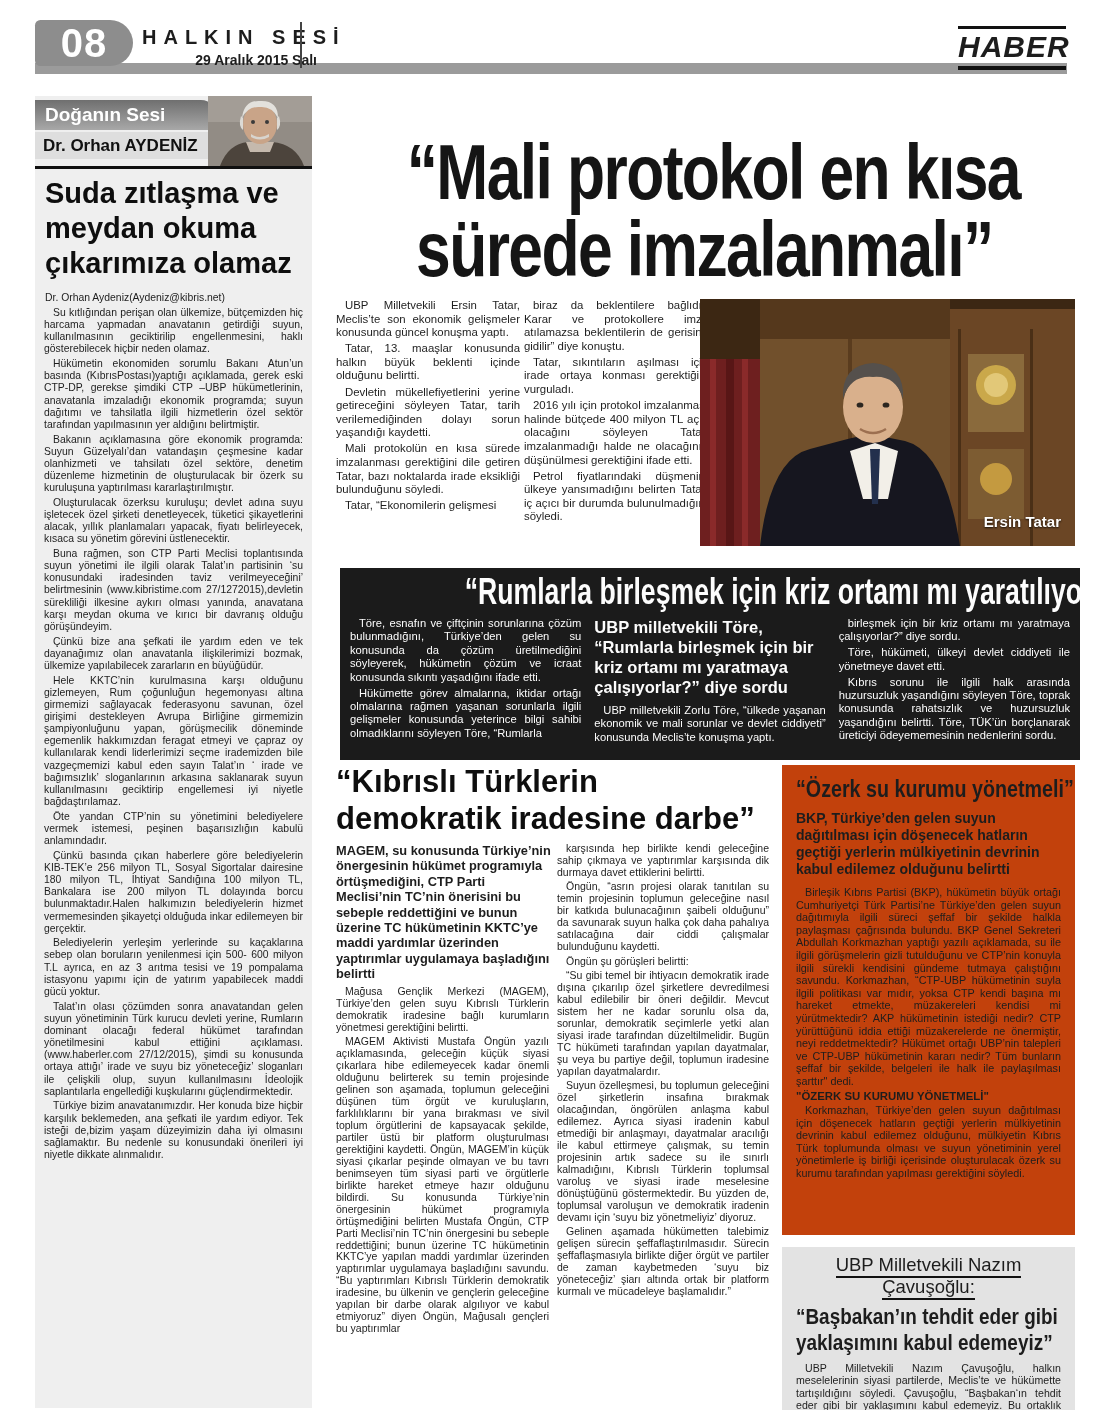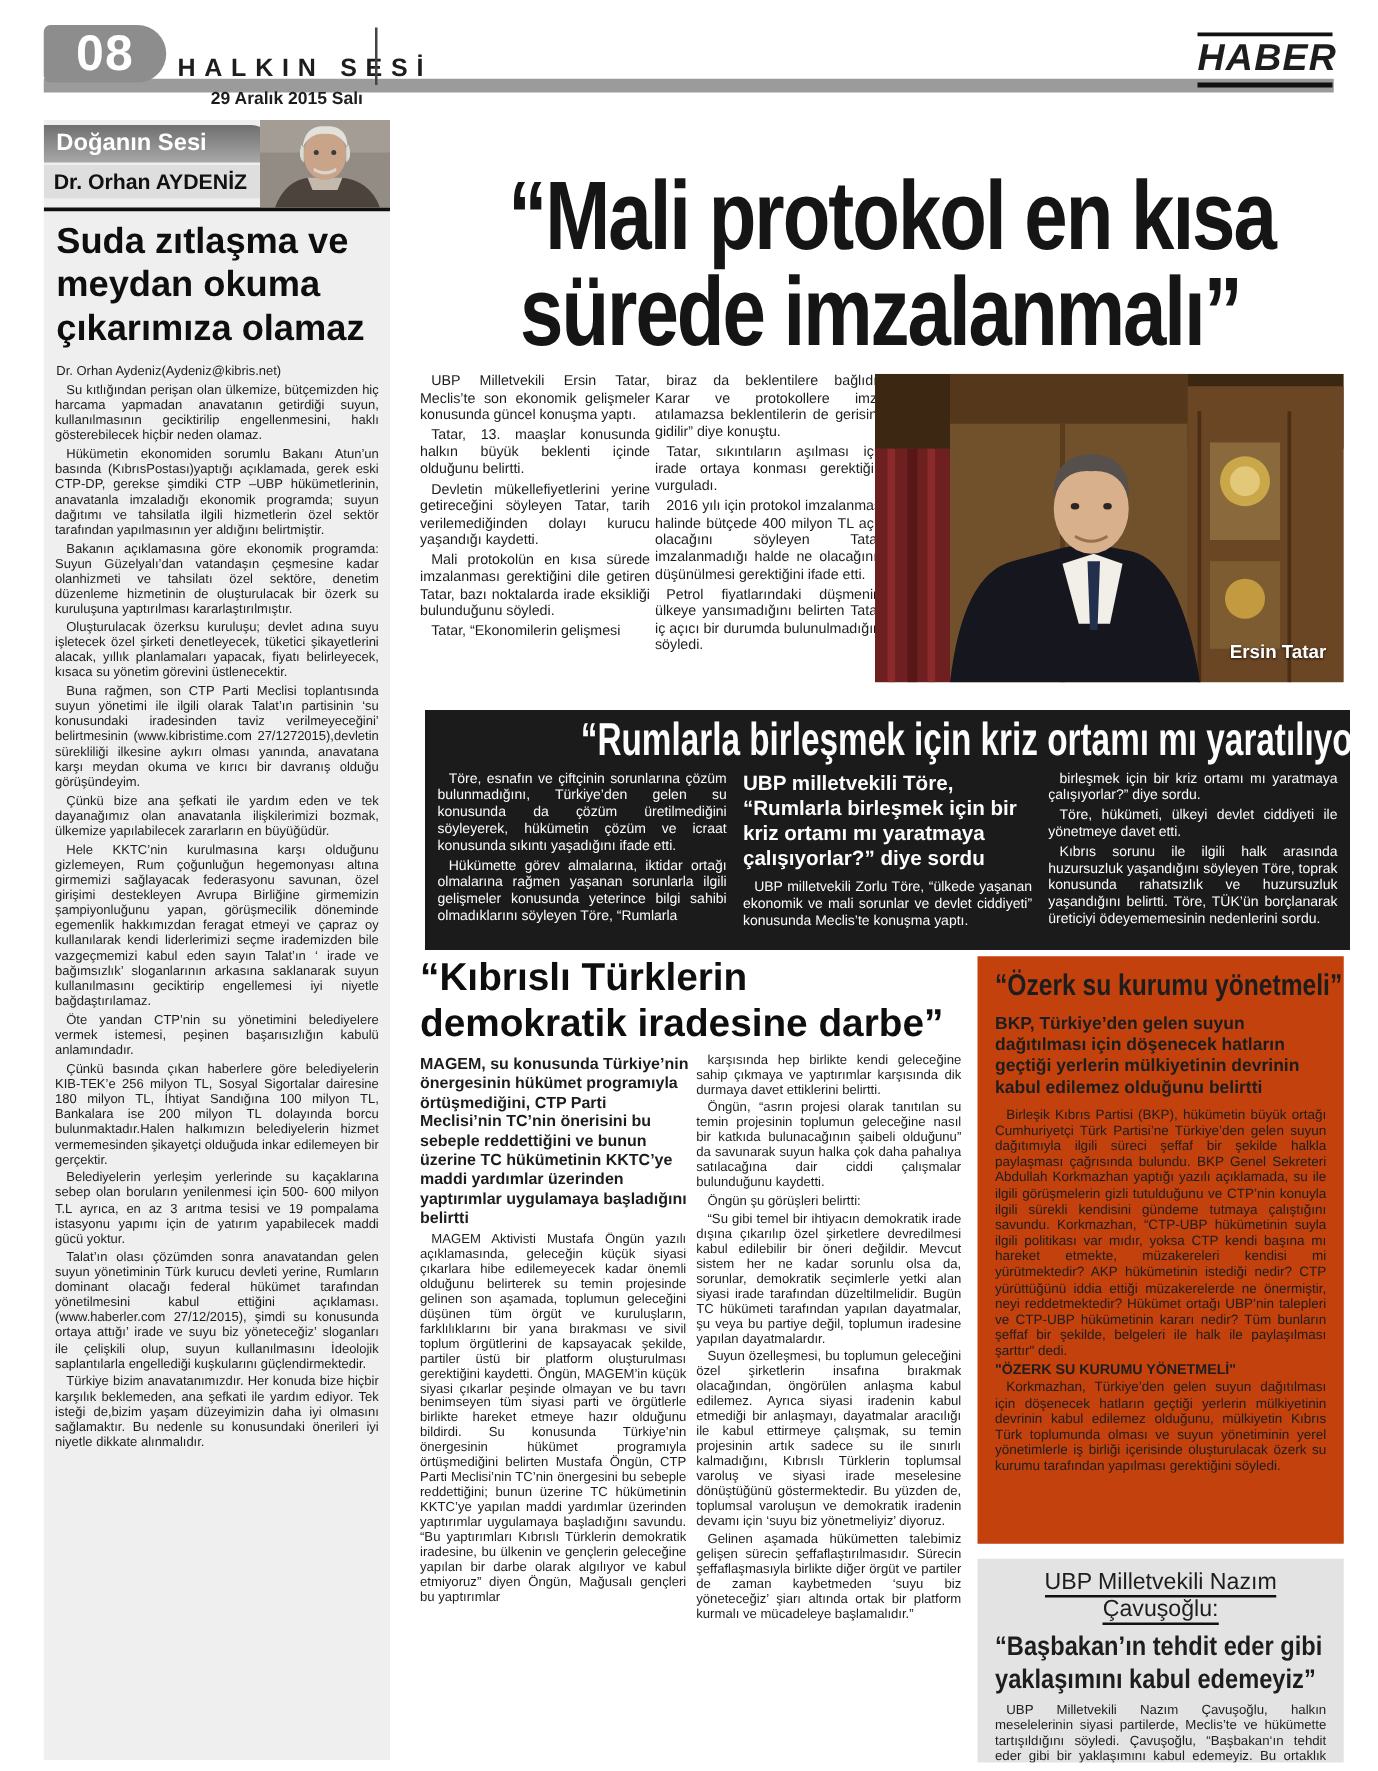--- a/index.html
+++ b/index.html
@@ -6,21 +6,21 @@
   .page{position:relative;width:1102px;height:1417px;background:#fff;overflow:hidden;
         font-family:"Liberation Sans",sans-serif;color:#1d1d1d;}
   .abs{position:absolute;}
   p{margin:0 0 2.5px 0;}
   .just p{text-align:justify;text-indent:9px;}
   
   .hdr-bar{left:35px;top:63px;width:1032px;height:11px;background:#9b9b9b;}
   .pagenum{left:35px;top:20px;width:98px;height:46px;background:#8d8d8d;color:#fff;
            font-size:40px;font-weight:bold;text-align:center;line-height:46px;
            border-radius:6px 26px 26px 6px;letter-spacing:1px;}
-  .masthead{left:142px;top:44px;width:175px;text-align:center;}
+  .masthead{left:142px;top:26px;width:175px;text-align:right;}
   .masthead .mh-title{font-size:20px;font-weight:bold;letter-spacing:7px;white-space:nowrap;}
   .masthead .mh-date{font-size:14px;font-weight:bold;margin-top:3px;}
   .hdr-vline{left:300px;top:22px;width:2px;height:46px;background:#444;}
   .haber{left:958px;top:26px;width:108px;text-align:center;border-top:3px solid #111;
          border-bottom:4px solid #111;padding:1px 0 2px 0;}
   .haber span{font-size:30px;font-weight:bold;font-style:italic;letter-spacing:1px;}
   
   .colmn{left:35px;top:96px;width:277px;height:1312px;background:#efefef;overflow:hidden;}
   .dg-bar{position:absolute;left:0;top:4px;width:172px;height:30px;
           background:linear-gradient(180deg,#6f6f6f,#a8a8a8);color:#fff;font-size:19px;
@@ -131,21 +131,21 @@
       </div>
   </div>
 
   <div class="abs bighead">
     <div class="line"><span class="cond">“Mali protokol en kısa</span></div>
     <div class="line"><span class="cond">sürede imzalanmalı”</span></div>
   </div>
   <div class="abs lead-col just" style="left:336px;">
       <p>UBP Milletvekili Ersin Tatar, Meclis’te son ekonomik gelişmeler konusunda güncel konuşma yaptı.</p>
       <p>Tatar, 13. maaşlar konusunda halkın büyük beklenti içinde olduğunu belirtti.</p>
-      <p>Devletin mükellefiyetlerini yerine getireceğini söyleyen Tatar, tarih verilemediğinden dolayı kurucu yaşandığı kaydetti.</p>
+      <p>Devletin mükellefiyetlerini yerine getireceğini söyleyen Tatar, tarih verilemediğinden dolayı sorun yaşandığı kaydetti.</p>
       <p>Mali protokolün en kısa sürede imzalanması gerektiğini dile getiren Tatar, bazı noktalarda irade eksikliği bulunduğunu söyledi.</p>
       <p>Tatar, “Ekonomilerin gelişmesi</p>
     </div>
   <div class="abs lead-col just" style="left:524px;">
       <p>biraz da beklentilere bağlıdır. Karar ve protokollere imza atılamazsa beklentilerin de gerisine gidilir” diye konuştu.</p>
       <p>Tatar, sıkıntıların aşılması için irade ortaya konması gerektiğini vurguladı.</p>
       <p>2016 yılı için protokol imzalanması halinde bütçede 400 milyon TL açık olacağını söyleyen Tatar, imzalanmadığı halde ne olacağının düşünülmesi gerektiğini ifade etti.</p>
       <p>Petrol fiyatlarındaki düşmenin, ülkeye yansımadığını belirten Tatar, iç açıcı bir durumda bulunulmadığını söyledi.</p>
     </div>
 
@@ -202,20 +202,21 @@
         </div>
     </div>
   </div>
 
   <div class="abs magem-head">
     <div>“Kıbrıslı Türklerin</div>
     <div>demokratik iradesine darbe”</div>
   </div>
   <div class="abs magem-lead">MAGEM, su konusunda Türkiye’nin önergesinin hükümet programıyla örtüşmediğini, CTP Parti Meclisi’nin TC’nin önerisini bu sebeple reddettiğini ve bunun üzerine TC hükümetinin KKTC’ye maddi yardımlar üzerinden yaptırımlar uygulamaya başladığını belirtti</div>
   <div class="abs magem-c1 just">
+      <p>Mağusa Gençlik Merkezi (MAGEM), Türkiye’den gelen suyu Kıbrıslı Türklerin demokratik iradesine bağlı kurumların yönetmesi gerektiğini belirtti.</p>
       <p>MAGEM Aktivisti Mustafa Öngün yazılı açıklamasında, geleceğin küçük siyasi çıkarlara hibe edilemeyecek kadar önemli olduğunu belirterek su temin projesinde gelinen son aşamada, toplumun geleceğini düşünen tüm örgüt ve kuruluşların, farklılıklarını bir yana bırakması ve sivil toplum örgütlerini de kapsayacak şekilde, partiler üstü bir platform oluşturulması gerektiğini kaydetti. Öngün, MAGEM’in küçük siyasi çıkarlar peşinde olmayan ve bu tavrı benimseyen tüm siyasi parti ve örgütlerle birlikte hareket etmeye hazır olduğunu bildirdi. Su konusunda Türkiye’nin önergesinin hükümet programıyla örtüşmediğini belirten Mustafa Öngün, CTP Parti Meclisi’nin TC’nin önergesini bu sebeple reddettiğini; bunun üzerine TC hükümetinin KKTC’ye yapılan maddi yardımlar üzerinden yaptırımlar uygulamaya başladığını savundu. “Bu yaptırımları Kıbrıslı Türklerin demokratik iradesine, bu ülkenin ve gençlerin geleceğine yapılan bir darbe olarak algılıyor ve kabul etmiyoruz” diyen Öngün, Mağusalı gençleri bu yaptırımlar</p>
     </div>
   <div class="abs magem-c2 just">
       <p>karşısında hep birlikte kendi geleceğine sahip çıkmaya ve yaptırımlar karşısında dik durmaya davet ettiklerini belirtti.</p>
       <p>Öngün, “asrın projesi olarak tanıtılan su temin projesinin toplumun geleceğine nasıl bir katkıda bulunacağının şaibeli olduğunu” da savunarak suyun halka çok daha pahalıya satılacağına dair ciddi çalışmalar bulunduğunu kaydetti.</p>
       <p>Öngün şu görüşleri belirtti:</p>
       <p>“Su gibi temel bir ihtiyacın demokratik irade dışına çıkarılıp özel şirketlere devredilmesi kabul edilebilir bir öneri değildir. Mevcut sistem her ne kadar sorunlu olsa da, sorunlar, demokratik seçimlerle yetki alan siyasi irade tarafından düzeltilmelidir. Bugün TC hükümeti tarafından yapılan dayatmalar, şu veya bu partiye değil, toplumun iradesine yapılan dayatmalardır.</p>
       <p>Suyun özelleşmesi, bu toplumun geleceğini özel şirketlerin insafına bırakmak olacağından, öngörülen anlaşma kabul edilemez. Ayrıca siyasi iradenin kabul etmediği bir anlaşmayı, dayatmalar aracılığı ile kabul ettirmeye çalışmak, su temin projesinin artık sadece su ile sınırlı kalmadığını, Kıbrıslı Türklerin toplumsal varoluş ve siyasi irade meselesine dönüştüğünü göstermektedir. Bu yüzden de, toplumsal varoluşun ve demokratik iradenin devamı için ‘suyu biz yönetmeliyiz’ diyoruz.</p>
       <p>Gelinen aşamada hükümetten talebimiz gelişen sürecin şeffaflaştırılmasıdır. Sürecin şeffaflaşmasıyla birlikte diğer örgüt ve partiler de zaman kaybetmeden ‘suyu biz yöneteceğiz’ şiarı altında ortak bir platform kurmalı ve mücadeleye başlamalıdır.”</p>
     </div>

